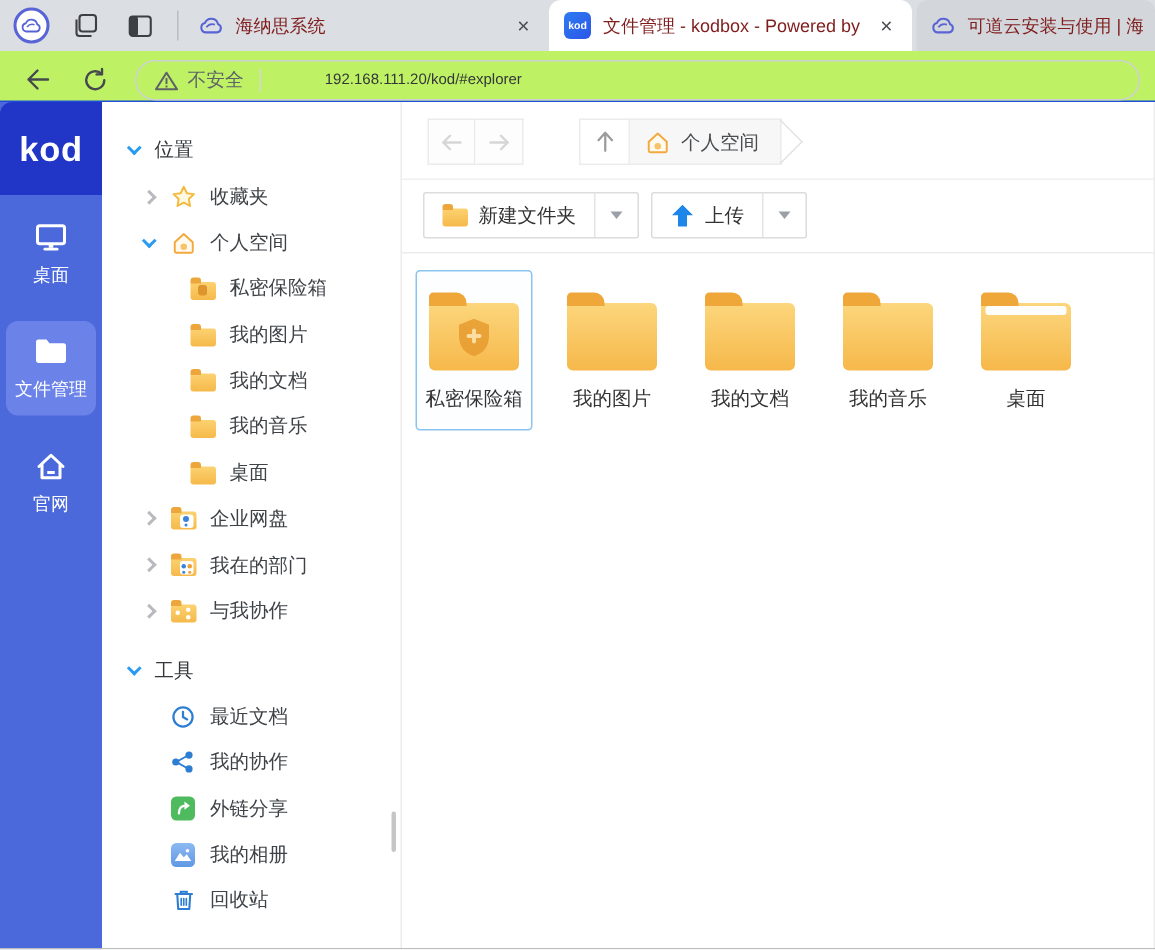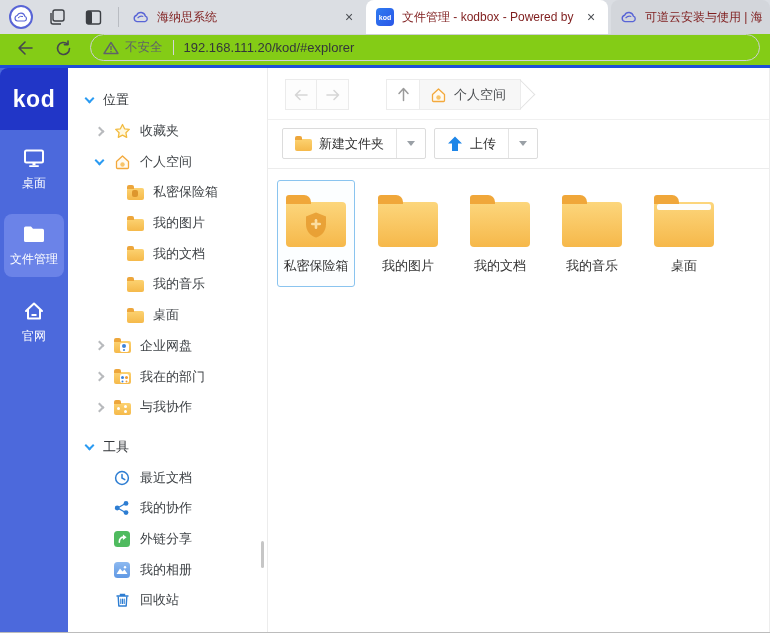--- a/index.html
+++ b/index.html
@@ -15,26 +15,26 @@
   .tab-sep { width:1px; height:20px; background:#b9bcc2; margin:0 4px 0 10px; flex:0 0 auto; }
   .tab { height:34px; display:flex; align-items:center; padding:0 8px 0 10px; overflow:hidden; }
   .tab.inactive { width:243px; }
   .tab.active { width:242px; background:#fff; border-radius:8px 8px 0 0; }
   .tab.cut { flex:1; background:#d3d6db; border-radius:8px 8px 0 0; margin-left:3px; }
   .tab-title { flex:1; font-size:12px; color:#7f1d1d; white-space:nowrap; overflow:hidden; margin-left:8px; }
   .tab-close { width:18px; height:18px; border-radius:4px; display:flex; align-items:center; justify-content:center; font-size:14px; color:#4b4e53; flex:0 0 auto; }
   .kod-fav { width:18px; height:18px; border-radius:4px; background:linear-gradient(135deg,#2f7bf0,#2a56e8); color:#fff; font-size:7px; font-weight:bold; display:flex; align-items:center; justify-content:center; flex:0 0 auto; }
 
   
-  .btoolbar { height:34px; background:#84cc16; display:flex; align-items:flex-start; padding:0 10px; border-bottom:3px solid #1d4ed8; }
+  .btoolbar { height:34px; background:#bef264; display:flex; align-items:flex-end; padding:0 10px; border-bottom:1px solid #1d4ed8; }
   .navbtn { width:30px; height:28px; display:flex; align-items:center; justify-content:center; margin-right:8px; flex:0 0 auto; }
   .addr { flex:1; height:27px; border:1px solid #cdd0d4; border-radius:14px; display:flex; align-items:center; padding:0 12px; margin-left:4px; overflow:hidden; }
   .addr-sec { font-size:12.5px; color:#5f6368; margin-left:6px; white-space:nowrap; }
   .addr-div { width:1px; height:15px; background:#d4d6d9; margin:0 10px; }
-  .addr-url { font-size:13px; color:#33363a; white-space:nowrap; }
+  .addr-url { font-size:10px; color:#33363a; white-space:nowrap;margin-left:33px; }
 
   
   .app { display:flex; height:565px; background:#fff; }
 
   
   .appbar { width:68px; background:#4c69dc; color:#fff; display:flex; flex-direction:column; flex:0 0 auto; }
   .logo { height:62px; background:#2136c7; border-radius:8px 0 0 0; display:flex; align-items:center; justify-content:center; font-size:23px; font-weight:bold; letter-spacing:0.5px; }
   .appitem { display:flex; flex-direction:column; align-items:center; gap:7px; padding:11px 0 9px; margin:7px 4px 6px; border-radius:8px; font-size:12px; }
   .appitem:first-of-type { margin-top:16px; }
   .appitem.active { background:#6b83e8; }

